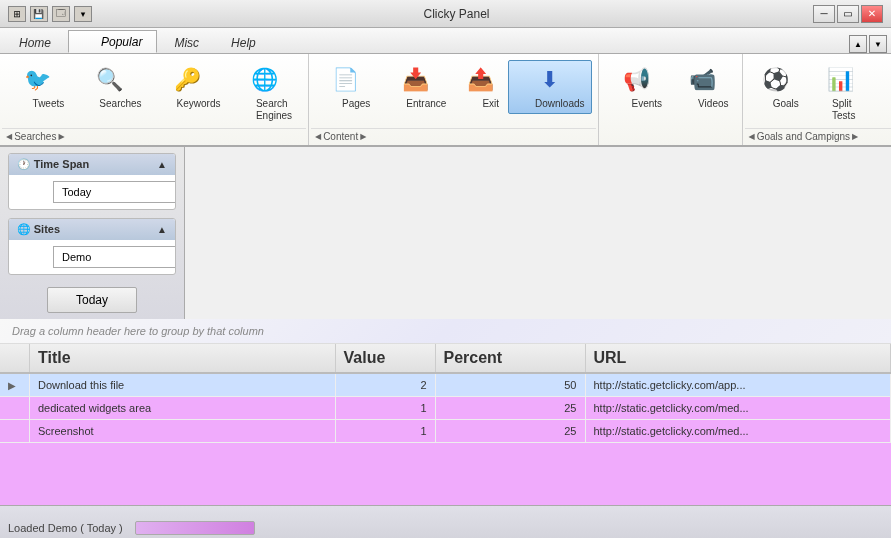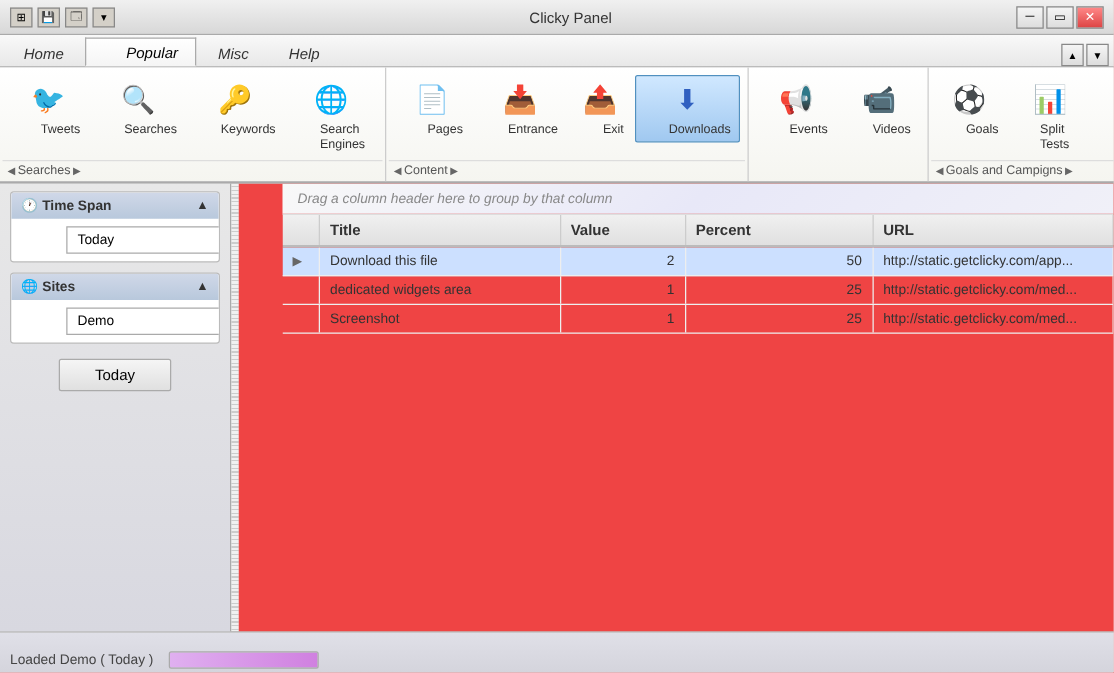--- a/index.html
+++ b/index.html
@@ -170,25 +170,24 @@
       background: linear-gradient(to bottom, #f5f5f5, #e0e0e0);
       border: 1px solid #aaa;
       border-radius: 2px;
       font-size: 12px;
       cursor: pointer;
     }
 
     
     .content-area {
       flex: 1;
-      background: #ef4444;
+      background: #f0abfc;
       display: flex;
       flex-direction: column;
       overflow: hidden;
-      padding-left: 35px;
     }
     .content-header {
       background: linear-gradient(135deg, #f8f8f8, #e8e8f8, #f0f0f8);
       padding: 6px 12px;
       font-size: 11px;
       color: #888;
       border-bottom: 1px solid #ddd;
       font-style: italic;
     }
 
@@ -196,21 +195,21 @@
     .data-grid { flex: 1; overflow: auto; }
     .grid-header {
       display: grid;
       grid-template-columns: 30px 1fr 100px 150px 1fr;
       background: linear-gradient(to bottom, #f0f0f0, #e0e0e0);
       border-bottom: 2px solid #bbb;
       position: sticky; top: 0;
     }
     .grid-header-cell {
       padding: 5px 8px;
-      font-size: 12px;
+      font-size: 16px;
       font-weight: bold;
       color: #333;
       border-right: 1px solid #ccc;
       cursor: pointer;
     }
     .grid-row {
       display: grid;
       grid-template-columns: 30px 1fr 100px 150px 1fr;
       border-bottom: 1px solid #eee;
     }
@@ -385,21 +384,21 @@
       </div>
     </div>
     <div class="ribbon-group-label group-scroll">
       <span class="scroll-arrow">◀</span>
       <span>Goals and Campigns</span>
       <span class="scroll-arrow">▶</span>
     </div>
   </div>
 </div>
 
-<div class="main-layout" style="height: 358px;">
+<div class="main-layout" style="height: 358px; flex-direction: column;">
 
   <div class="sidebar">
 
     <div class="sidebar-section">
       <div class="sidebar-section-header">
         <span>
           <span>🕐</span>
           <span>Time Span</span>
         </span>
         <span class="section-expand">▲</span>

